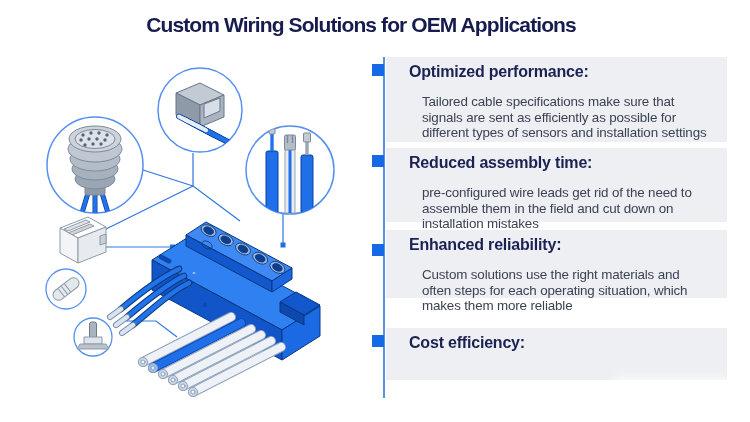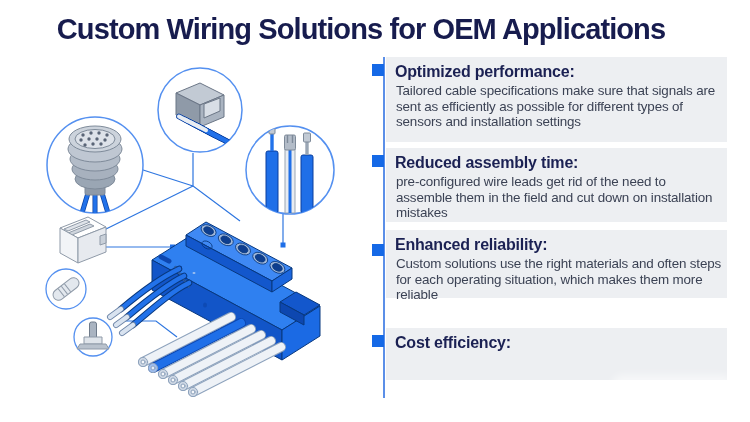--- a/index.html
+++ b/index.html
@@ -3,39 +3,39 @@
 <meta charset="utf-8">
 <style>
   html,body{margin:0;padding:0;background:#fff;}
   #stage{
     position:relative;width:750px;height:422px;overflow:hidden;background:#ffffff;
     font-family:"Liberation Sans", sans-serif;
   }
   
   .page-title{
     position:absolute;left:0;top:13px;width:722px;text-align:center;
-    font-size:29px;font-weight:700;letter-spacing:-0.9px;color:#171c4e;
+    font-size:21px;font-weight:700;letter-spacing:-0.9px;color:#171c4e;
   }
   
   .divider-line{
     position:absolute;left:383px;top:57px;width:2px;height:341px;background:#5b8fe8;
   }
   .bullet{
     position:absolute;left:372px;width:12px;height:12px;background:#1569e6;
   }
   .benefit{
     position:absolute;left:386px;width:341px;background:#edeff2;
-    box-sizing:border-box;padding:5px 4px 5px 9px;
+    box-sizing:border-box;padding:5px 4px 5px 23px;
   }
   .benefit h3{
     margin:0 0 2px 0;font-size:16px;font-weight:700;line-height:1.2;
     color:#1b2153;letter-spacing:-0.2px;
   }
   .benefit p{
-    margin:1px;font-size:13.4px;line-height:1.16;color:#3b4254;letter-spacing:-0.15px;
+    margin:13px;font-size:13.4px;line-height:1.16;color:#3b4254;letter-spacing:-0.15px;
   }
   .watermark{
     position:absolute;left:612px;top:375px;width:122px;height:22px;
     background:rgba(255,255,255,0.55);border-radius:12px;filter:blur(4px);
   }
   svg .ln{stroke:#2e76e0;stroke-width:1.2;fill:none;}
 </style>
 </head>
 <body>
 

